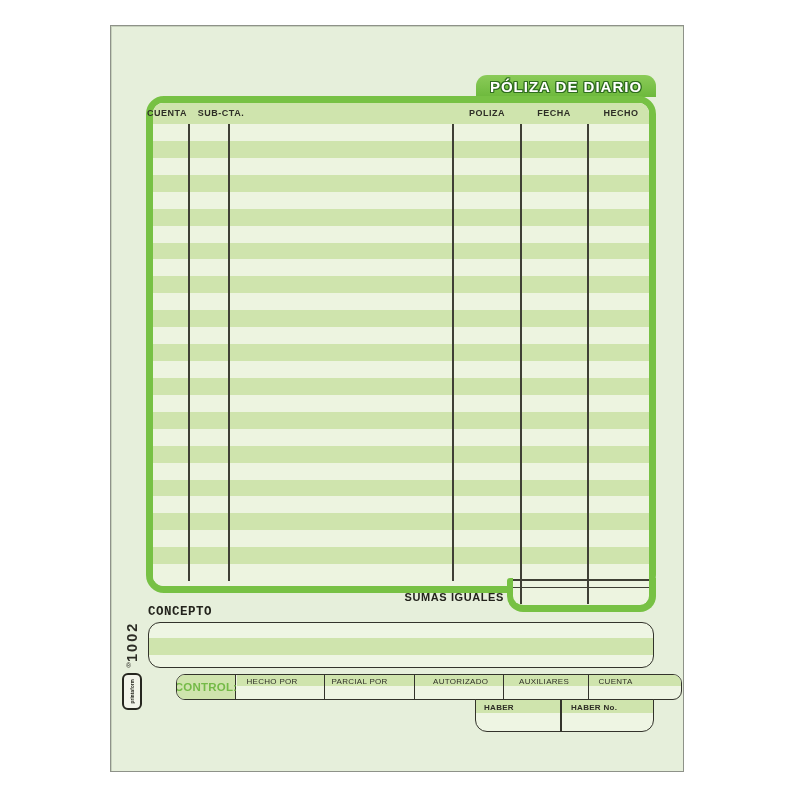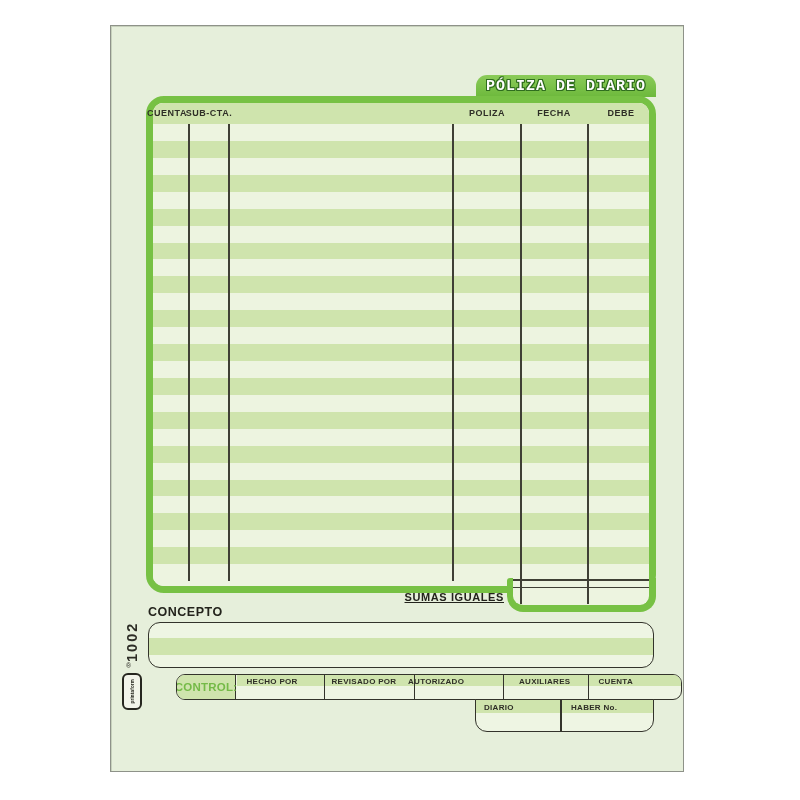--- a/index.html
+++ b/index.html
@@ -6,21 +6,21 @@
   .stage{position:relative;width:800px;height:800px;background:#ffffff;overflow:hidden;
          font-family:"Liberation Sans",sans-serif;color:#2c2c24;}
   .paper{position:absolute;left:110px;top:25px;width:574px;height:747px;
          background:#e6efdb;border:1px solid #8e9289;box-sizing:border-box;
          box-shadow:inset 1px 1px 0 rgba(60,70,50,.18);}
 
   
   .banner{position:absolute;left:365px;top:49px;width:180px;height:22px;
           background:linear-gradient(#8bcb59,#6db93c);
           border-radius:11px 11px 0 0;display:flex;align-items:center;justify-content:center;}
-  .banner span{font-family:Liberation Mono, monospace;font-weight:700;font-size:15px;
+  .banner span{font-family:Liberation Sans, sans-serif;font-weight:700;font-size:15px;
           letter-spacing:1px;color:#ffffff;white-space:nowrap;
           text-shadow:1px 0 0 #2f6d1e,-1px 0 0 #2f6d1e,0 1px 0 #2f6d1e,0 -1px 0 #2f6d1e,
                       1px 1px 0 #2f6d1e,-1px -1px 0 #2f6d1e,1px -1px 0 #2f6d1e,-1px 1px 0 #2f6d1e;}
 
   
   .frame{position:absolute;left:35px;top:70px;width:510px;height:497px;box-sizing:border-box;
          border:7px solid #77c144;border-radius:18px;background:transparent;}
   .frame .interior{position:absolute;inset:0;background:#edf4e0;border-radius:10px;overflow:hidden;}
   .band-head{position:absolute;left:0;right:0;top:0;height:21px;background:#cfe4ad;}
   .stripes{position:absolute;left:0;right:0;top:21px;height:457px;
@@ -31,37 +31,37 @@
   .vline{position:absolute;width:1.5px;background:#3f3f35;}
   .v-short{top:98px;height:457px;}
   .v-long{top:98px;height:480px;}
 
   
   .sumas-tab{position:absolute;left:396px;top:552px;width:149px;height:34px;box-sizing:border-box;
              background:#edf4e0;border-left:6px solid #77c144;border-right:7px solid #77c144;
              border-bottom:7px solid #77c144;border-radius:3px 0 16px 16px;}
   .hline{position:absolute;left:402px;width:136px;height:1.5px;background:#3f3f35;}
   .sumas-label{position:absolute;left:245px;top:565px;width:148px;text-align:right;
-               font-size:11px;font-weight:900;letter-spacing:.6px;color:#23231c;text-decoration:underline;}
+               font-size:11px;font-weight:900;letter-spacing:.6px;color:#23231c;}
 
   
   .concepto-label{position:absolute;left:37px;top:579px;font-size:12.5px;font-weight:900;
-                  letter-spacing:.5px;color:#23231c;}
+                  letter-spacing:.5px;color:#23231c;font-family:Liberation Mono, monospace;}
   .concepto-box{position:absolute;left:37px;top:596px;width:506px;height:46px;box-sizing:border-box;
                 border:1.5px solid #33332b;border-radius:12px;background:#eef5e3;overflow:hidden;}
   .concepto-band{position:absolute;left:0;right:0;top:15px;height:17px;background:#cfe4ad;}
 
   
   .control-box{position:absolute;left:37px;top:648px;width:506px;height:26px;box-sizing:border-box;
                border:1.5px solid #33332b;border-radius:9px;background:#eef5e3;overflow:hidden;margin-left:28px;}
   .ctrl-cell{position:absolute;left:0;top:0;bottom:0;width:58px;background:#cfe4ad;
              border-right:1.5px solid #33332b;display:flex;align-items:center;justify-content:center;}
   .ctrl-cell span{font-size:11.5px;font-weight:900;letter-spacing:.2px;color:#74ba47;}
   .ctrl-strip{position:absolute;left:59.5px;right:0;top:0;height:10.5px;background:#cfe4ad;}
-  .ctrl-label{position:absolute;top:1.5px;font-size:8px;font-weight:700;letter-spacing:.3px;color:#2e2e26;white-space:nowrap;}
+  .ctrl-label{position:absolute;top:1.5px;font-size:8px;font-weight:400;letter-spacing:.3px;color:#2e2e26;white-space:nowrap;}
   .ctrl-div{position:absolute;top:0;bottom:0;width:1.5px;background:#33332b;}
 
   
   .fecha-box{position:absolute;left:364px;top:673px;width:179px;height:33px;box-sizing:border-box;
              border:1.5px solid #33332b;border-top-width:1px;border-radius:0 0 12px 12px;
              background:#eef5e3;overflow:hidden;}
   .fecha-strip{position:absolute;left:0;right:0;top:0;height:12.5px;background:#cfe4ad;}
   .fecha-label{position:absolute;top:2.5px;font-size:8px;font-weight:700;letter-spacing:.3px;color:#2e2e26;white-space:nowrap;}
   .fecha-div{position:absolute;left:84px;top:0;bottom:0;width:1.5px;background:#33332b;}
 
@@ -88,24 +88,24 @@
     </div>
 
     <div class="frame">
       <div class="interior">
         <div class="band-head"></div>
         <div class="stripes"></div>
       </div>
     </div>
 
     <span class="colhead" style="left:56px">CUENTA</span>
-    <span class="colhead" style="left:98px">SUB-CTA.</span>
+    <span class="colhead" style="left:110px">SUB-CTA.</span>
     <span class="colhead" style="left:376px">POLIZA</span>
     <span class="colhead" style="left:443px">FECHA</span>
-    <span class="colhead" style="left:510px">DEBE</span>
+    <span class="colhead" style="left:510px">HECHO</span>
 
     <div class="sumas-tab"></div>
 
     <div class="vline v-short" style="left:77.25px"></div>
     <div class="vline v-short" style="left:117.25px"></div>
     <div class="vline v-short" style="left:341.25px"></div>
     <div class="vline v-long" style="left:409.25px"></div>
     <div class="vline v-long" style="left:476.25px"></div>
 
     <div class="hline" style="top:553px"></div>
@@ -117,33 +117,33 @@
     <div class="concepto-box">
       <div class="concepto-band"></div>
     </div>
 
     <div class="control-box">
       <div class="ctrl-strip"></div>
       <div class="ctrl-cell">
         <span>CONTROL:</span>
       </div>
       <span class="ctrl-label" style="left:69.5px">HECHO POR</span>
-      <span class="ctrl-label" style="left:154.5px">REVISADO POR</span>
-      <span class="ctrl-label" style="left:231px">AUTORIZADO</span>
+      <span class="ctrl-label" style="left:154.5px">PARCIAL POR</span>
+      <span class="ctrl-label" style="left:256px">AUTORIZADO</span>
       <span class="ctrl-label" style="left:342px">AUXILIARES</span>
       <span class="ctrl-label" style="left:421.5px">CUENTA</span>
       <div class="ctrl-div" style="left:146.5px"></div>
       <div class="ctrl-div" style="left:236.5px"></div>
       <div class="ctrl-div" style="left:325.5px"></div>
       <div class="ctrl-div" style="left:410.5px"></div>
     </div>
 
     <div class="fecha-box">
       <div class="fecha-strip"></div>
-      <span class="fecha-label" style="left:8px">DIARIO</span>
+      <span class="fecha-label" style="left:8px">HABER</span>
       <span class="fecha-label" style="left:95px">HABER No.</span>
       <div class="fecha-div"></div>
     </div>
 
     <div class="form-number">1002</div>
     <div class="reg-mark">®</div>
     <div class="logo-box">
       <span>printaform</span>
     </div>
 

